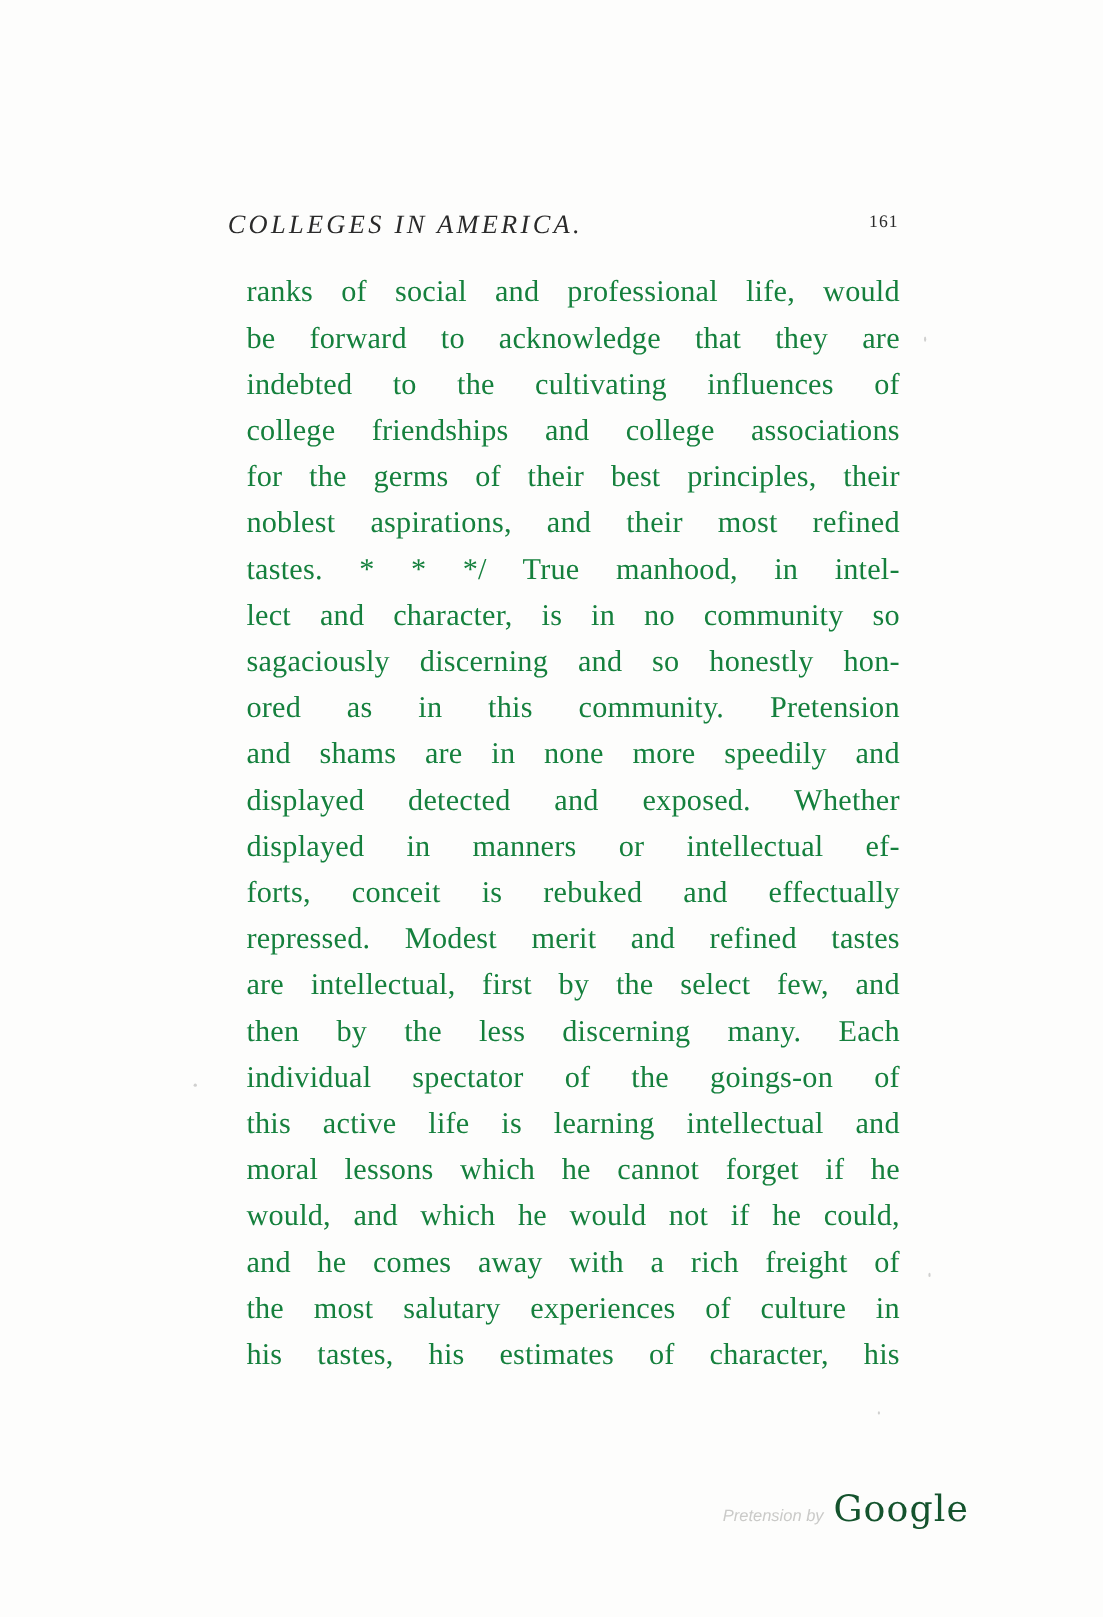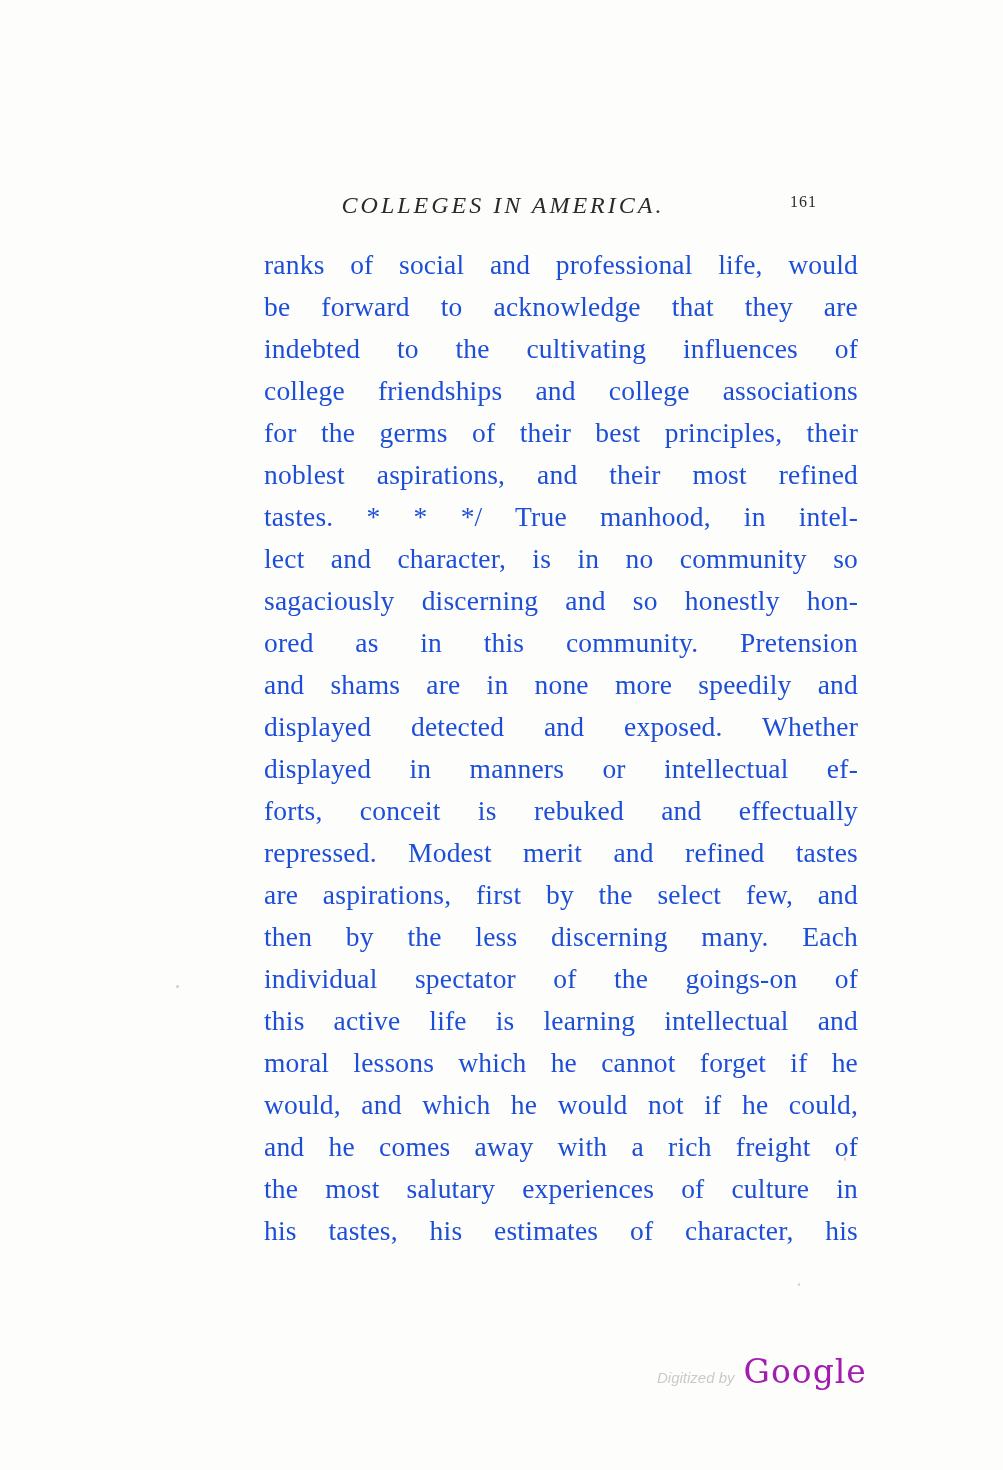--- a/index.html
+++ b/index.html
@@ -18,21 +18,20 @@
     }
     .header {
       position: absolute;
       top: 192px;
       left: 225px;
       width: 592px;
       height: 30px;
     }
     .running-title {
       display: block;
-      text-align: center;
       font-style: italic;
       font-size: 24px;
       letter-spacing: 3px;
       color: #2a2a2a;
       transform: translateX(-18px);
     }
     .page-number {
       position: absolute;
       right: 0;
       top: 1px;
@@ -41,22 +40,21 @@
       color: #2a2a2a;
     }
     .body-text {
       position: absolute;
       top: 244px;
       left: 224px;
       width: 594px;
       font-size: 27.5px;
       letter-spacing: 0.2px;
       word-spacing: 1.5px;
-      color: #1d4ed8;
-      margin-left: 40px;
+      color: #15803d;
     }
     .line {
       height: 42px;
       line-height: 42px;
       text-align: justify;
       text-align-last: justify;
       white-space: normal;
     }
     .watermark {
       position: absolute;
@@ -72,21 +70,21 @@
     .wm-prefix {
       font-family: "Liberation Sans", sans-serif;
       font-style: italic;
       font-size: 15px;
       color: #cacac8;
     }
     .wm-brand {
       font-family: "DejaVu Serif", serif;
       font-size: 33px;
       letter-spacing: 1px;
-      color: #a21caf;
+      color: #14532d;
     }
     .speck {
       position: absolute;
       background: #9a9a9a;
       border-radius: 50%;
       opacity: 0.45;
     }
     .speck-1 { left: 176px; top: 985px; width: 3px; height: 3px; }
     .speck-2 { left: 840px; top: 306px; width: 2px; height: 5px; }
     .speck-3 { left: 844px; top: 1157px; width: 2px; height: 4px; }
@@ -111,34 +109,34 @@
     <div class="line">noblest aspirations, and their most refined</div>
     <div class="line">tastes. * * */ True manhood, in intel-</div>
     <div class="line">lect and character, is in no community so</div>
     <div class="line">sagaciously discerning and so honestly hon-</div>
     <div class="line">ored as in this community. Pretension</div>
     <div class="line">and shams are in none more speedily and</div>
     <div class="line">displayed detected and exposed. Whether</div>
     <div class="line">displayed in manners or intellectual ef-</div>
     <div class="line">forts, conceit is rebuked and effectually</div>
     <div class="line">repressed. Modest merit and refined tastes</div>
-    <div class="line">are aspirations, first by the select few, and</div>
+    <div class="line">are intellectual, first by the select few, and</div>
     <div class="line">then by the less discerning many. Each</div>
     <div class="line">individual spectator of the goings-on of</div>
     <div class="line">this active life is learning intellectual and</div>
     <div class="line">moral lessons which he cannot forget if he</div>
     <div class="line">would, and which he would not if he could,</div>
     <div class="line">and he comes away with a rich freight of</div>
     <div class="line">the most salutary experiences of culture in</div>
     <div class="line">his tastes, his estimates of character, his</div>
   </div>
 
   <div class="speck speck-1"></div>
   <div class="speck speck-2"></div>
   <div class="speck speck-3"></div>
   <div class="speck speck-4"></div>
 
   <div class="watermark">
-    <span class="wm-prefix">Digitized by</span>
+    <span class="wm-prefix">Pretension by</span>
     <span class="wm-brand">Google</span>
   </div>
 
 </div>
 
 </body></html>

